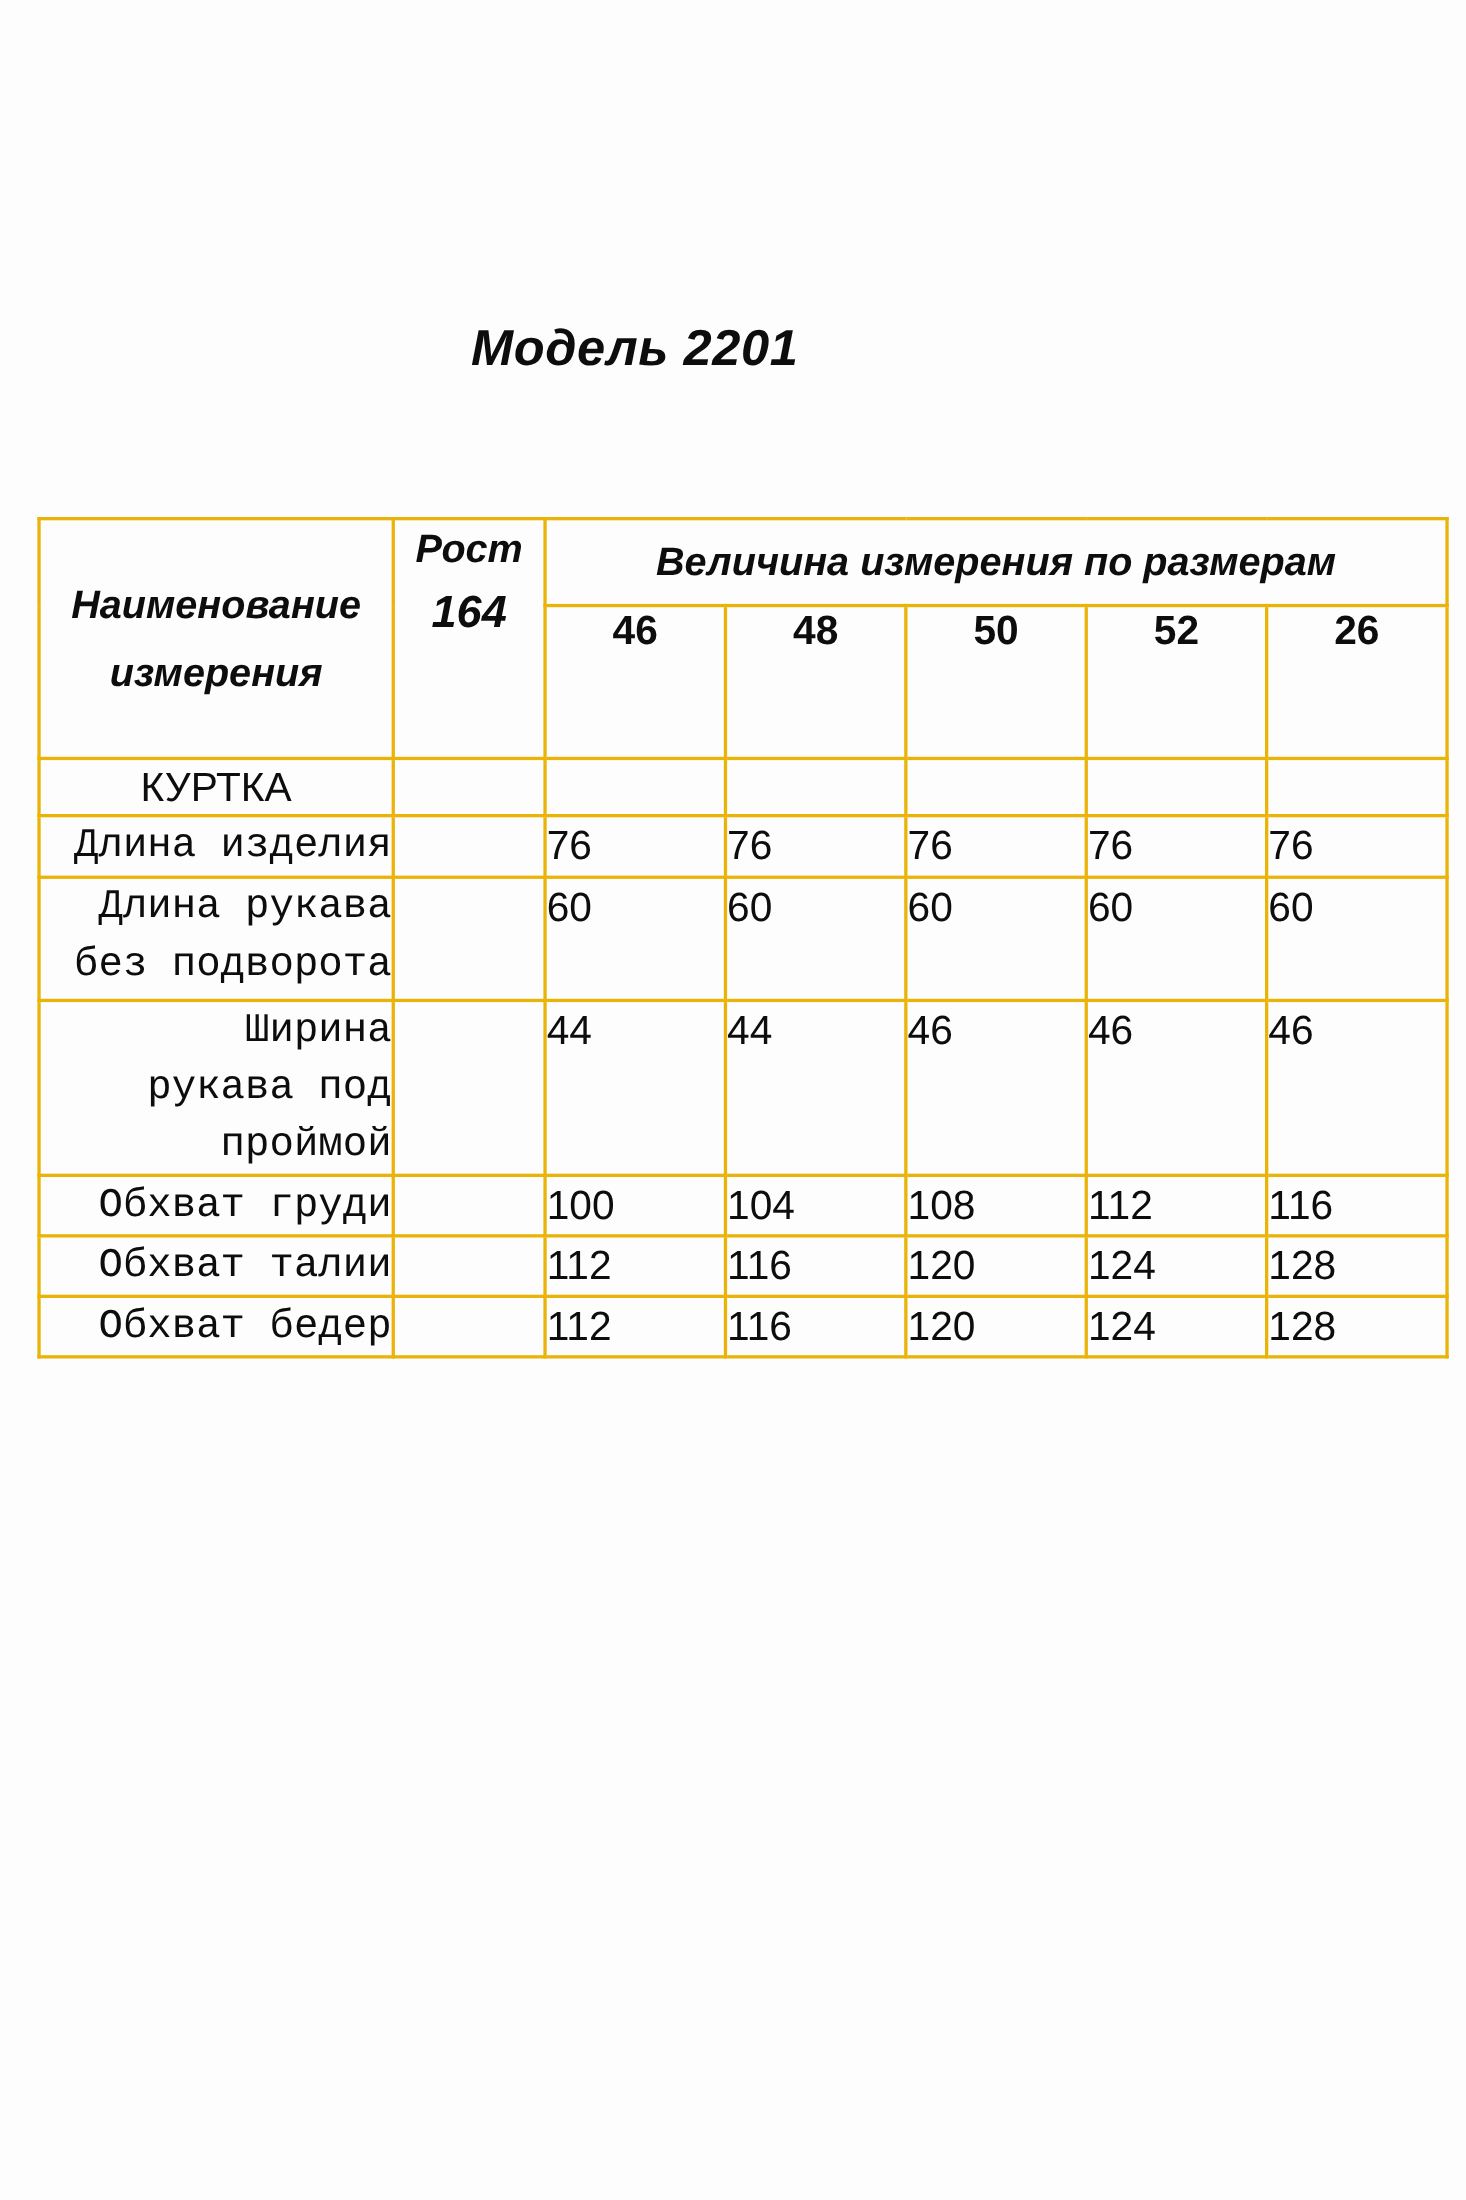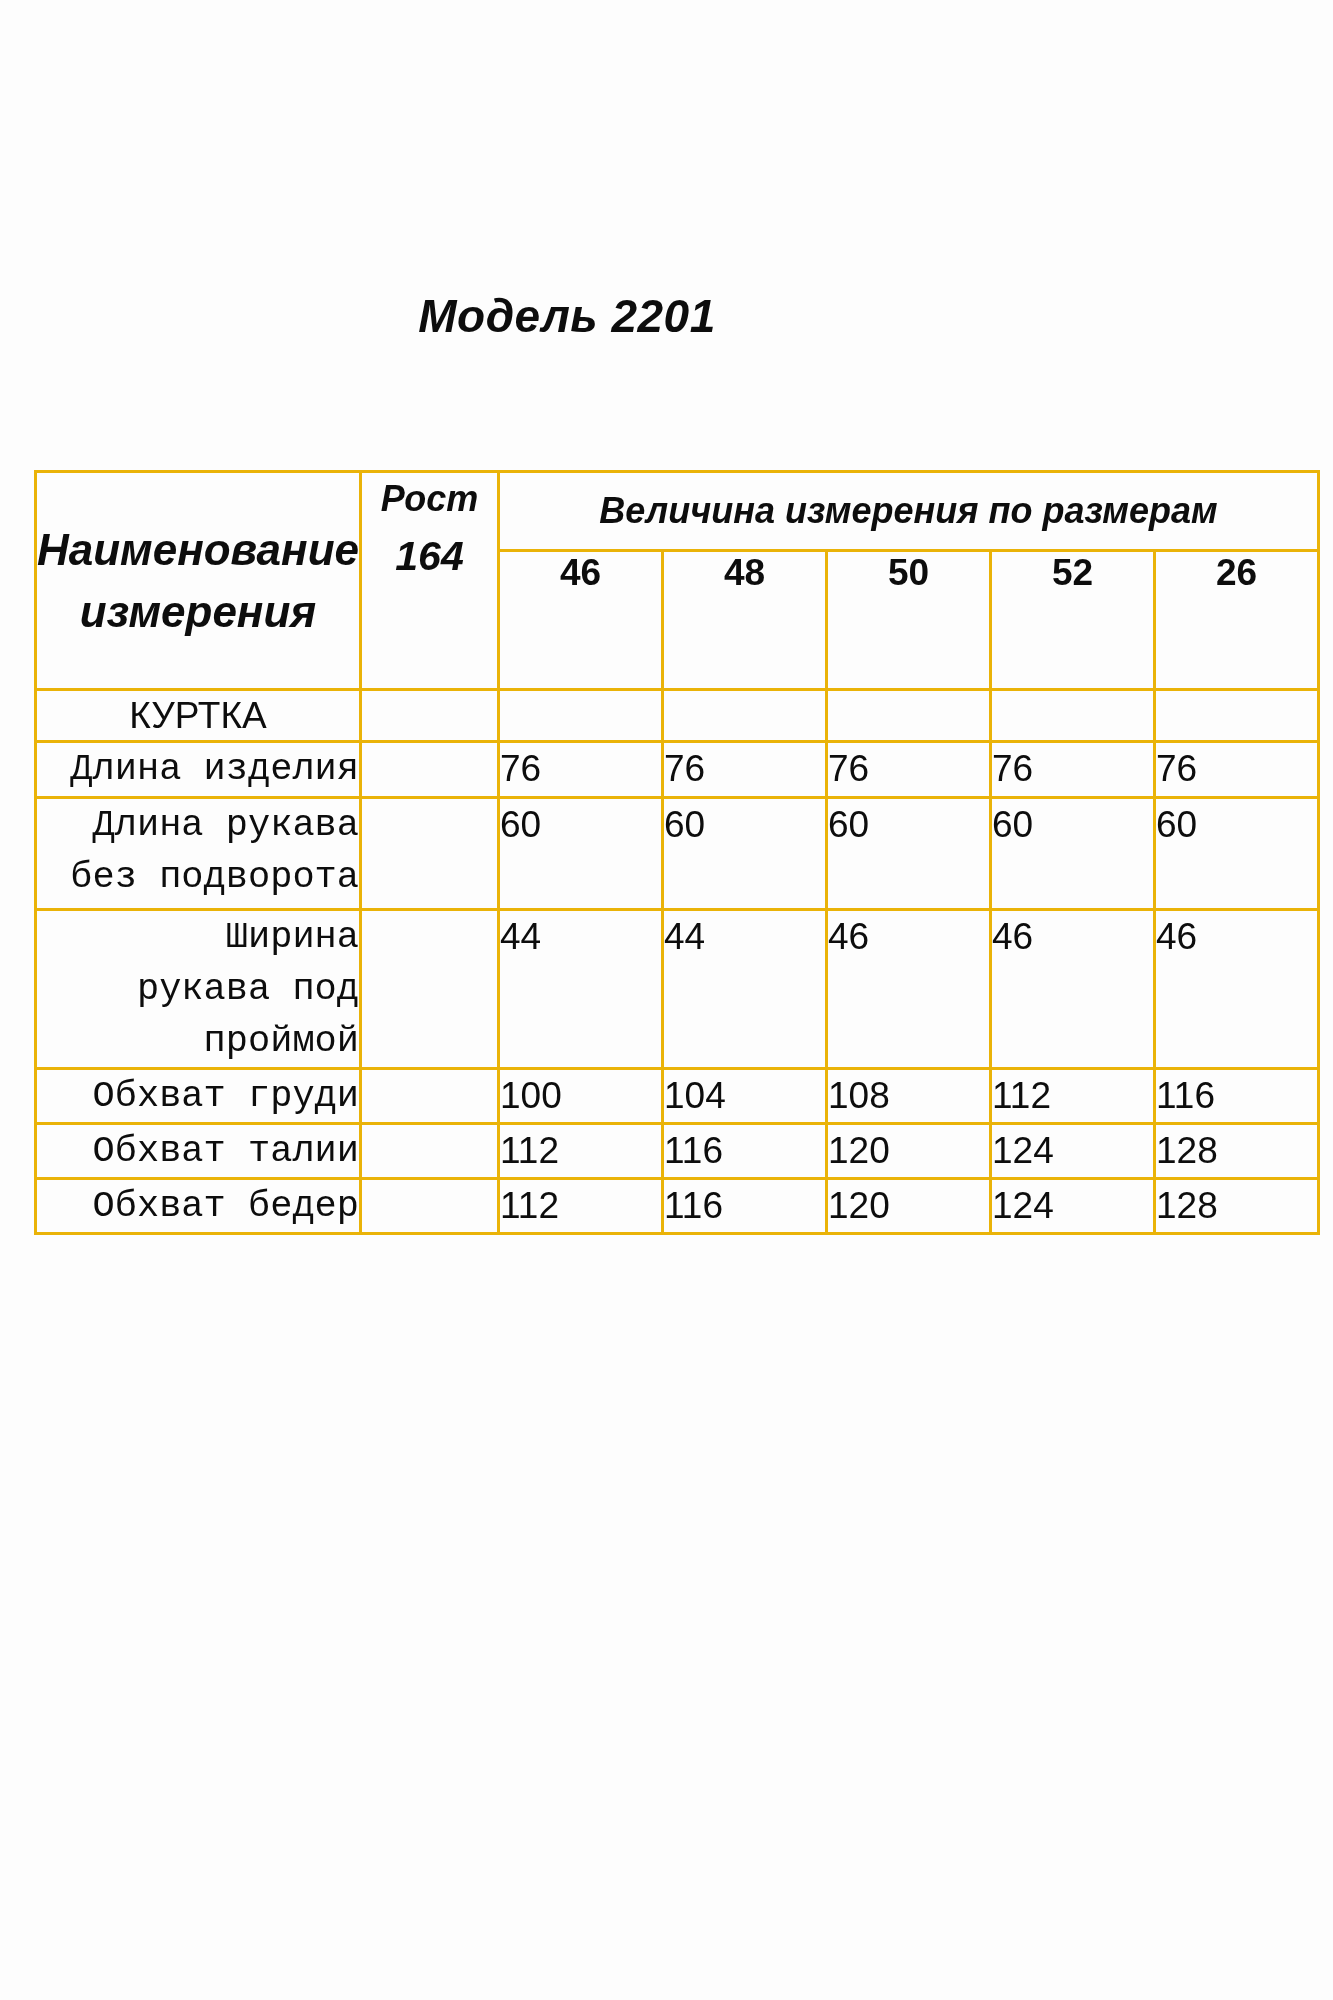--- a/index.html
+++ b/index.html
@@ -12,21 +12,21 @@
   .page {
     position: relative;
     width: 1333px;
     height: 2000px;
     background: #fdfdfd;
     overflow: hidden;
   }
   .doc-title {
     position: absolute;
     top: 288px;
-    left: 4px;
+    left: 14px;
     width: 1126px;
     text-align: center;
     font-size: 46px;
     line-height: 56px;
     font-weight: bold;
     font-style: italic;
     letter-spacing: 0.5px;
   }
   table.size-table {
     position: absolute;
@@ -40,21 +40,21 @@
     border: 3px solid #eab308;
     padding: 0;
     overflow: hidden;
   }
   
   td.name-h {
     text-align: center;
     vertical-align: middle;
     font-weight: bold;
     font-style: italic;
-    font-size: 44px;
+    font-size: 36px;
     line-height: 62px;
     white-space: pre-line;
   }
   td.rost-h {
     text-align: center;
     vertical-align: top;
     padding-top: 16px;
     font-weight: bold;
     font-style: italic;
   }

